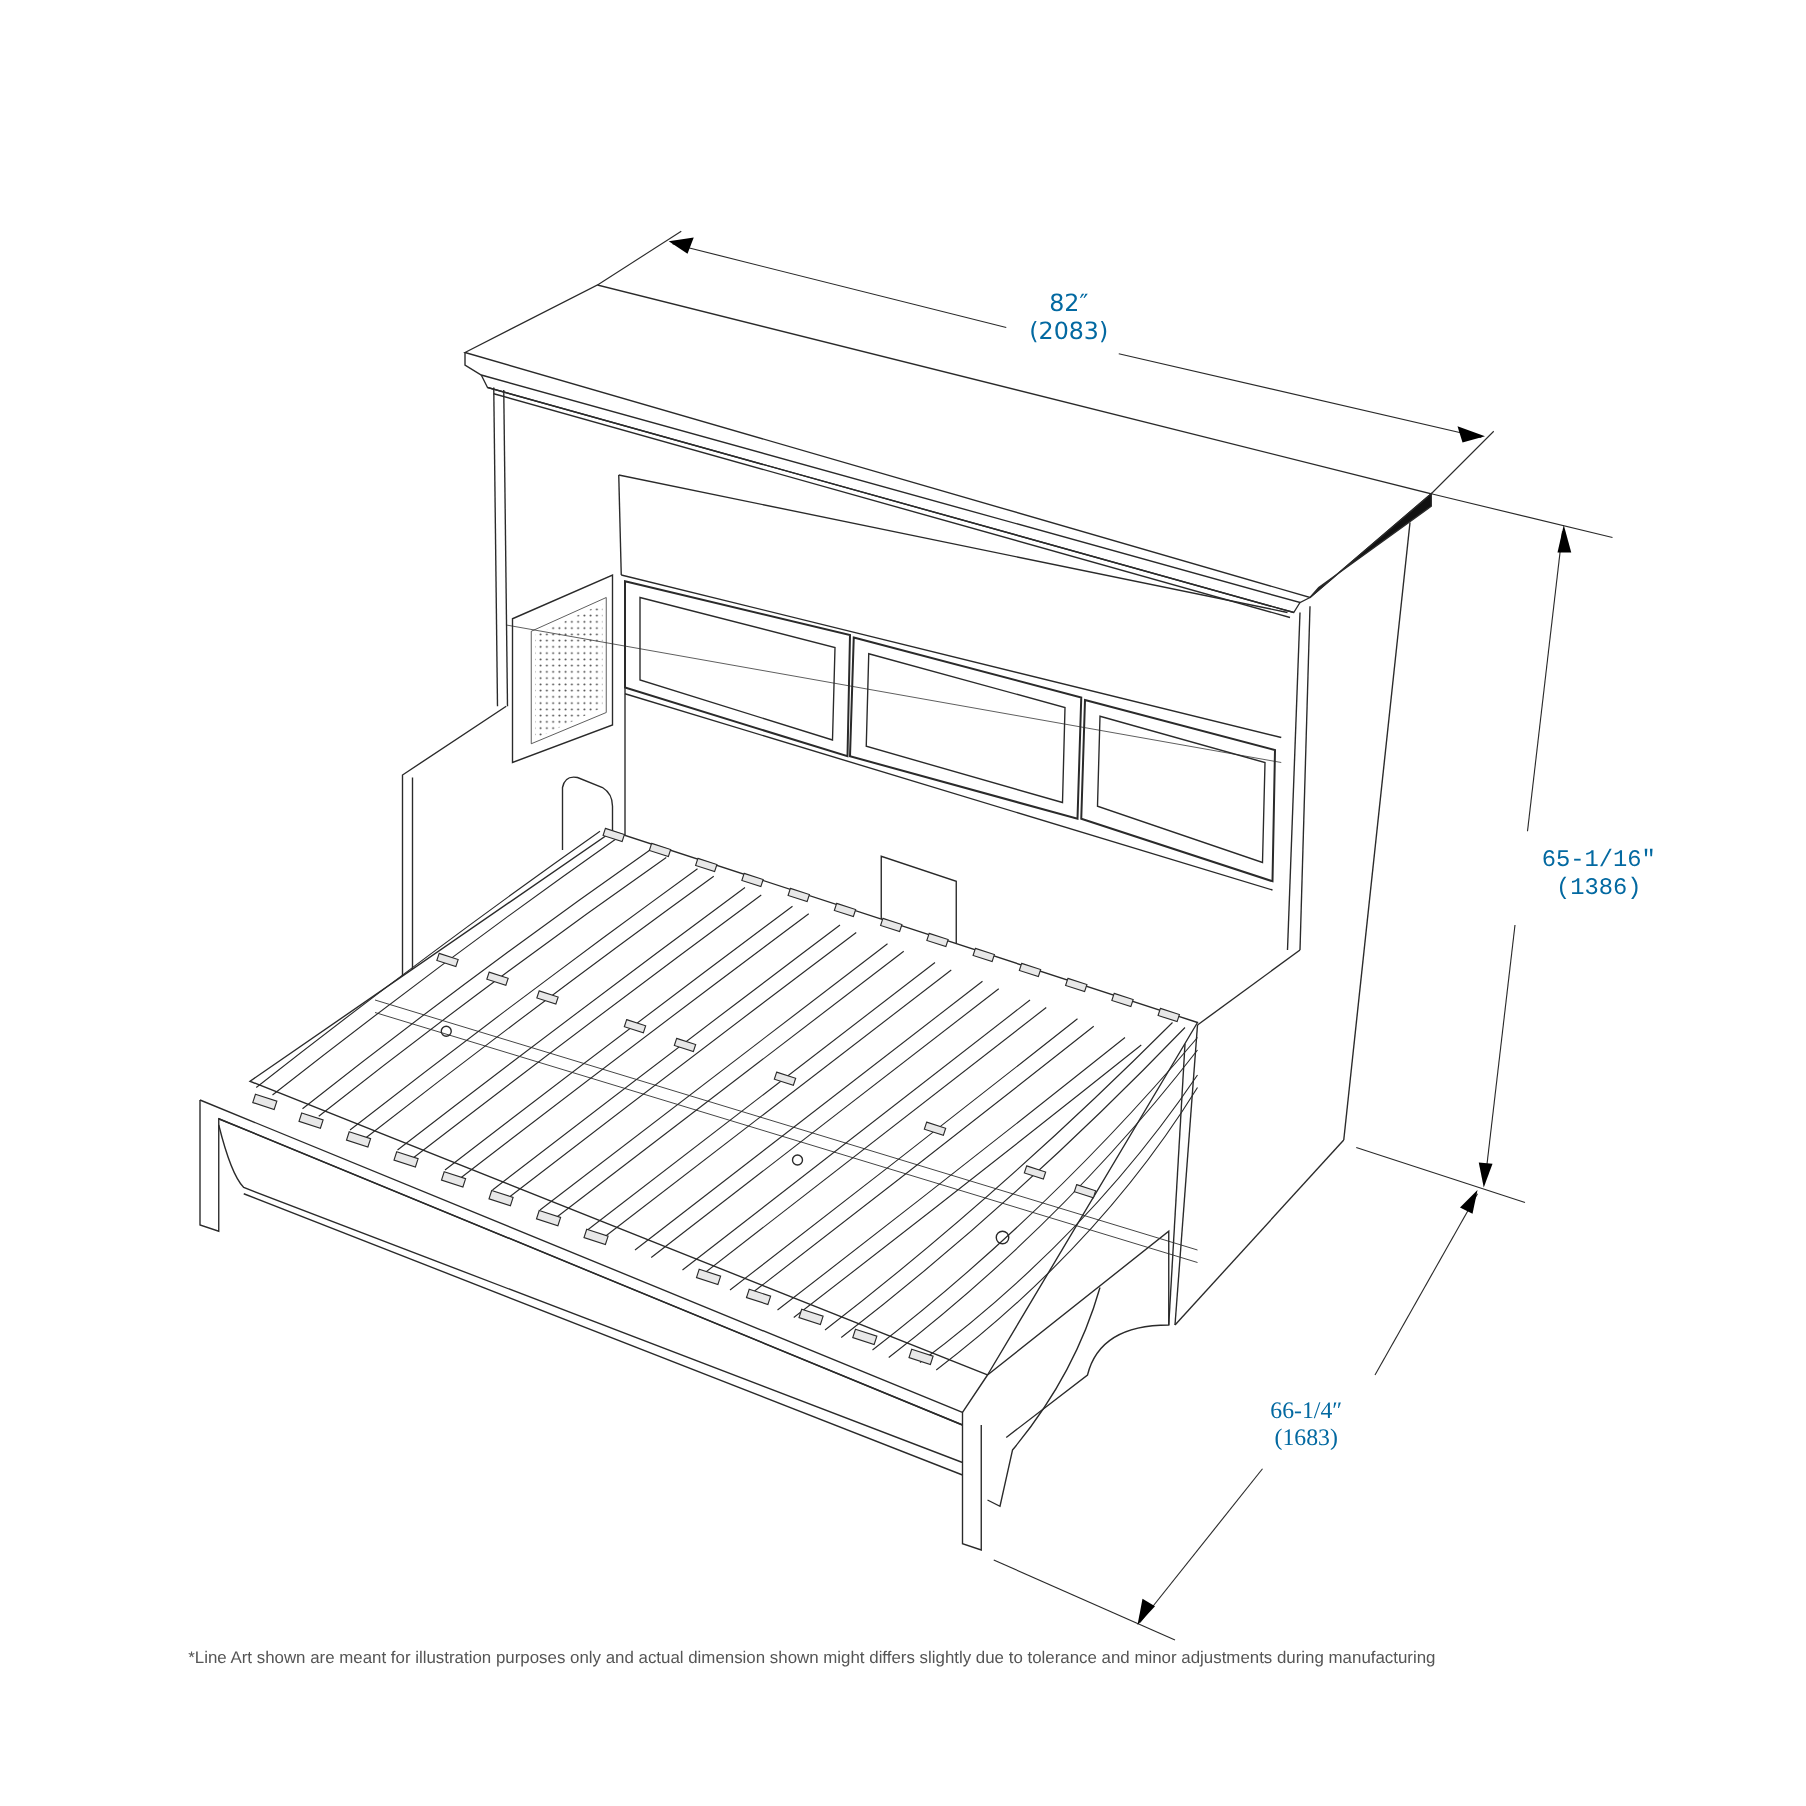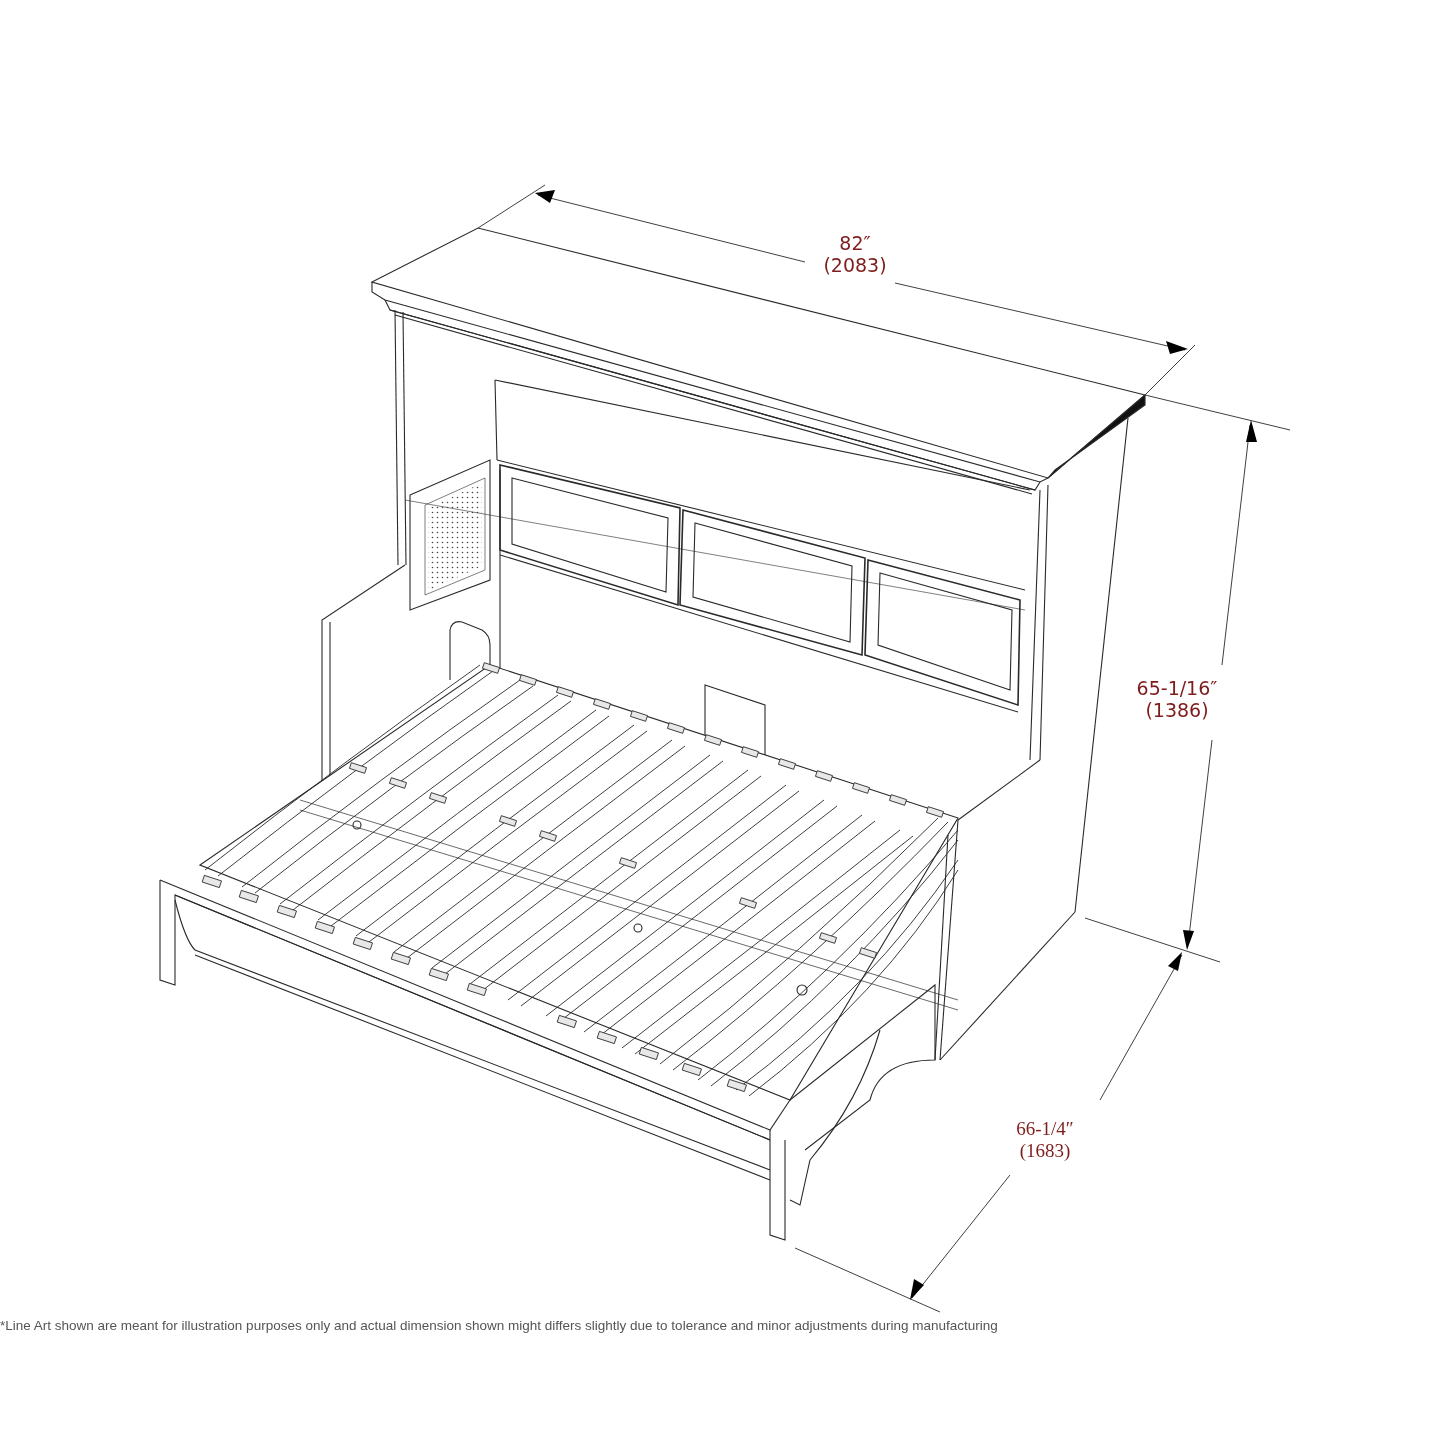--- a/index.html
+++ b/index.html
@@ -1,19 +1,19 @@
 <!DOCTYPE html>
 <html><head>
 <meta charset="utf-8">
 <style>
   html,body{margin:0;padding:0;background:#ffffff;}
   body{width:1445px;height:1445px;position:relative;overflow:hidden;font-family:"Liberation Sans","DejaVu Sans",sans-serif;}
   #drawing{position:absolute;left:0;top:0;width:1445px;height:1445px;}
-  .dim-label{position:absolute;text-align:center;color:#7f1d1d;font-family:"DejaVu Sans","Liberation Sans",sans-serif;font-size:19px;line-height:22px;white-space:nowrap;}
-  .footer-note{position:absolute;left:0;width:1299px;top:1318px;color:#555;font-size:13.5px;font-family:"Liberation Sans",sans-serif;}
+  .dim-label{position:absolute;text-align:center;color:#0369a1;font-family:"DejaVu Sans","Liberation Sans",sans-serif;font-size:19px;line-height:22px;white-space:nowrap;}
+  .footer-note{position:absolute;left:0;width:1299px;top:1318px;text-align:center;color:#555;font-size:13.5px;font-family:"Liberation Sans",sans-serif;}
   svg line, svg polyline, svg polygon, svg path, svg rect{vector-effect:non-scaling-stroke;}
 </style>
 </head>
 <body>
 
 <svg id="drawing" viewBox="0 0 1445 1445" xmlns="http://www.w3.org/2000/svg" fill="none" stroke="#2a2a2a" stroke-width="1.1">
 
   <g>
     <line x1="545" y1="185" x2="478" y2="228" stroke-width="0.9"></line>
     <line x1="1195" y1="345" x2="1145" y2="395" stroke-width="0.9"></line>
@@ -182,21 +182,21 @@
     <circle cx="357" cy="825" r="4"></circle>
       <circle cx="638" cy="928" r="4"></circle>
       <circle cx="802" cy="990" r="5"></circle>
   </g>
 </svg>
 
 <div class="dim-label" style="left:805px;top:232px;width:100px;">
   <div>82″</div>
   <div>(2083)</div>
 </div>
-<div class="dim-label" style="left:1122px;top:677px;width:110px;">
+<div class="dim-label" style="left:1224px;top:677px;width:110px;font-family:Liberation Mono, monospace;">
   <div>65-1/16″</div>
   <div>(1386)</div>
 </div>
 <div class="dim-label" style="left:995px;top:1118px;width:100px;font-family:Liberation Serif, serif;">
   <div>66-1/4″</div>
   <div>(1683)</div>
 </div>
 
 <div class="footer-note">*Line Art shown are meant for illustration purposes only and actual dimension shown might differs slightly due to tolerance and minor adjustments during  manufacturing</div>
 

